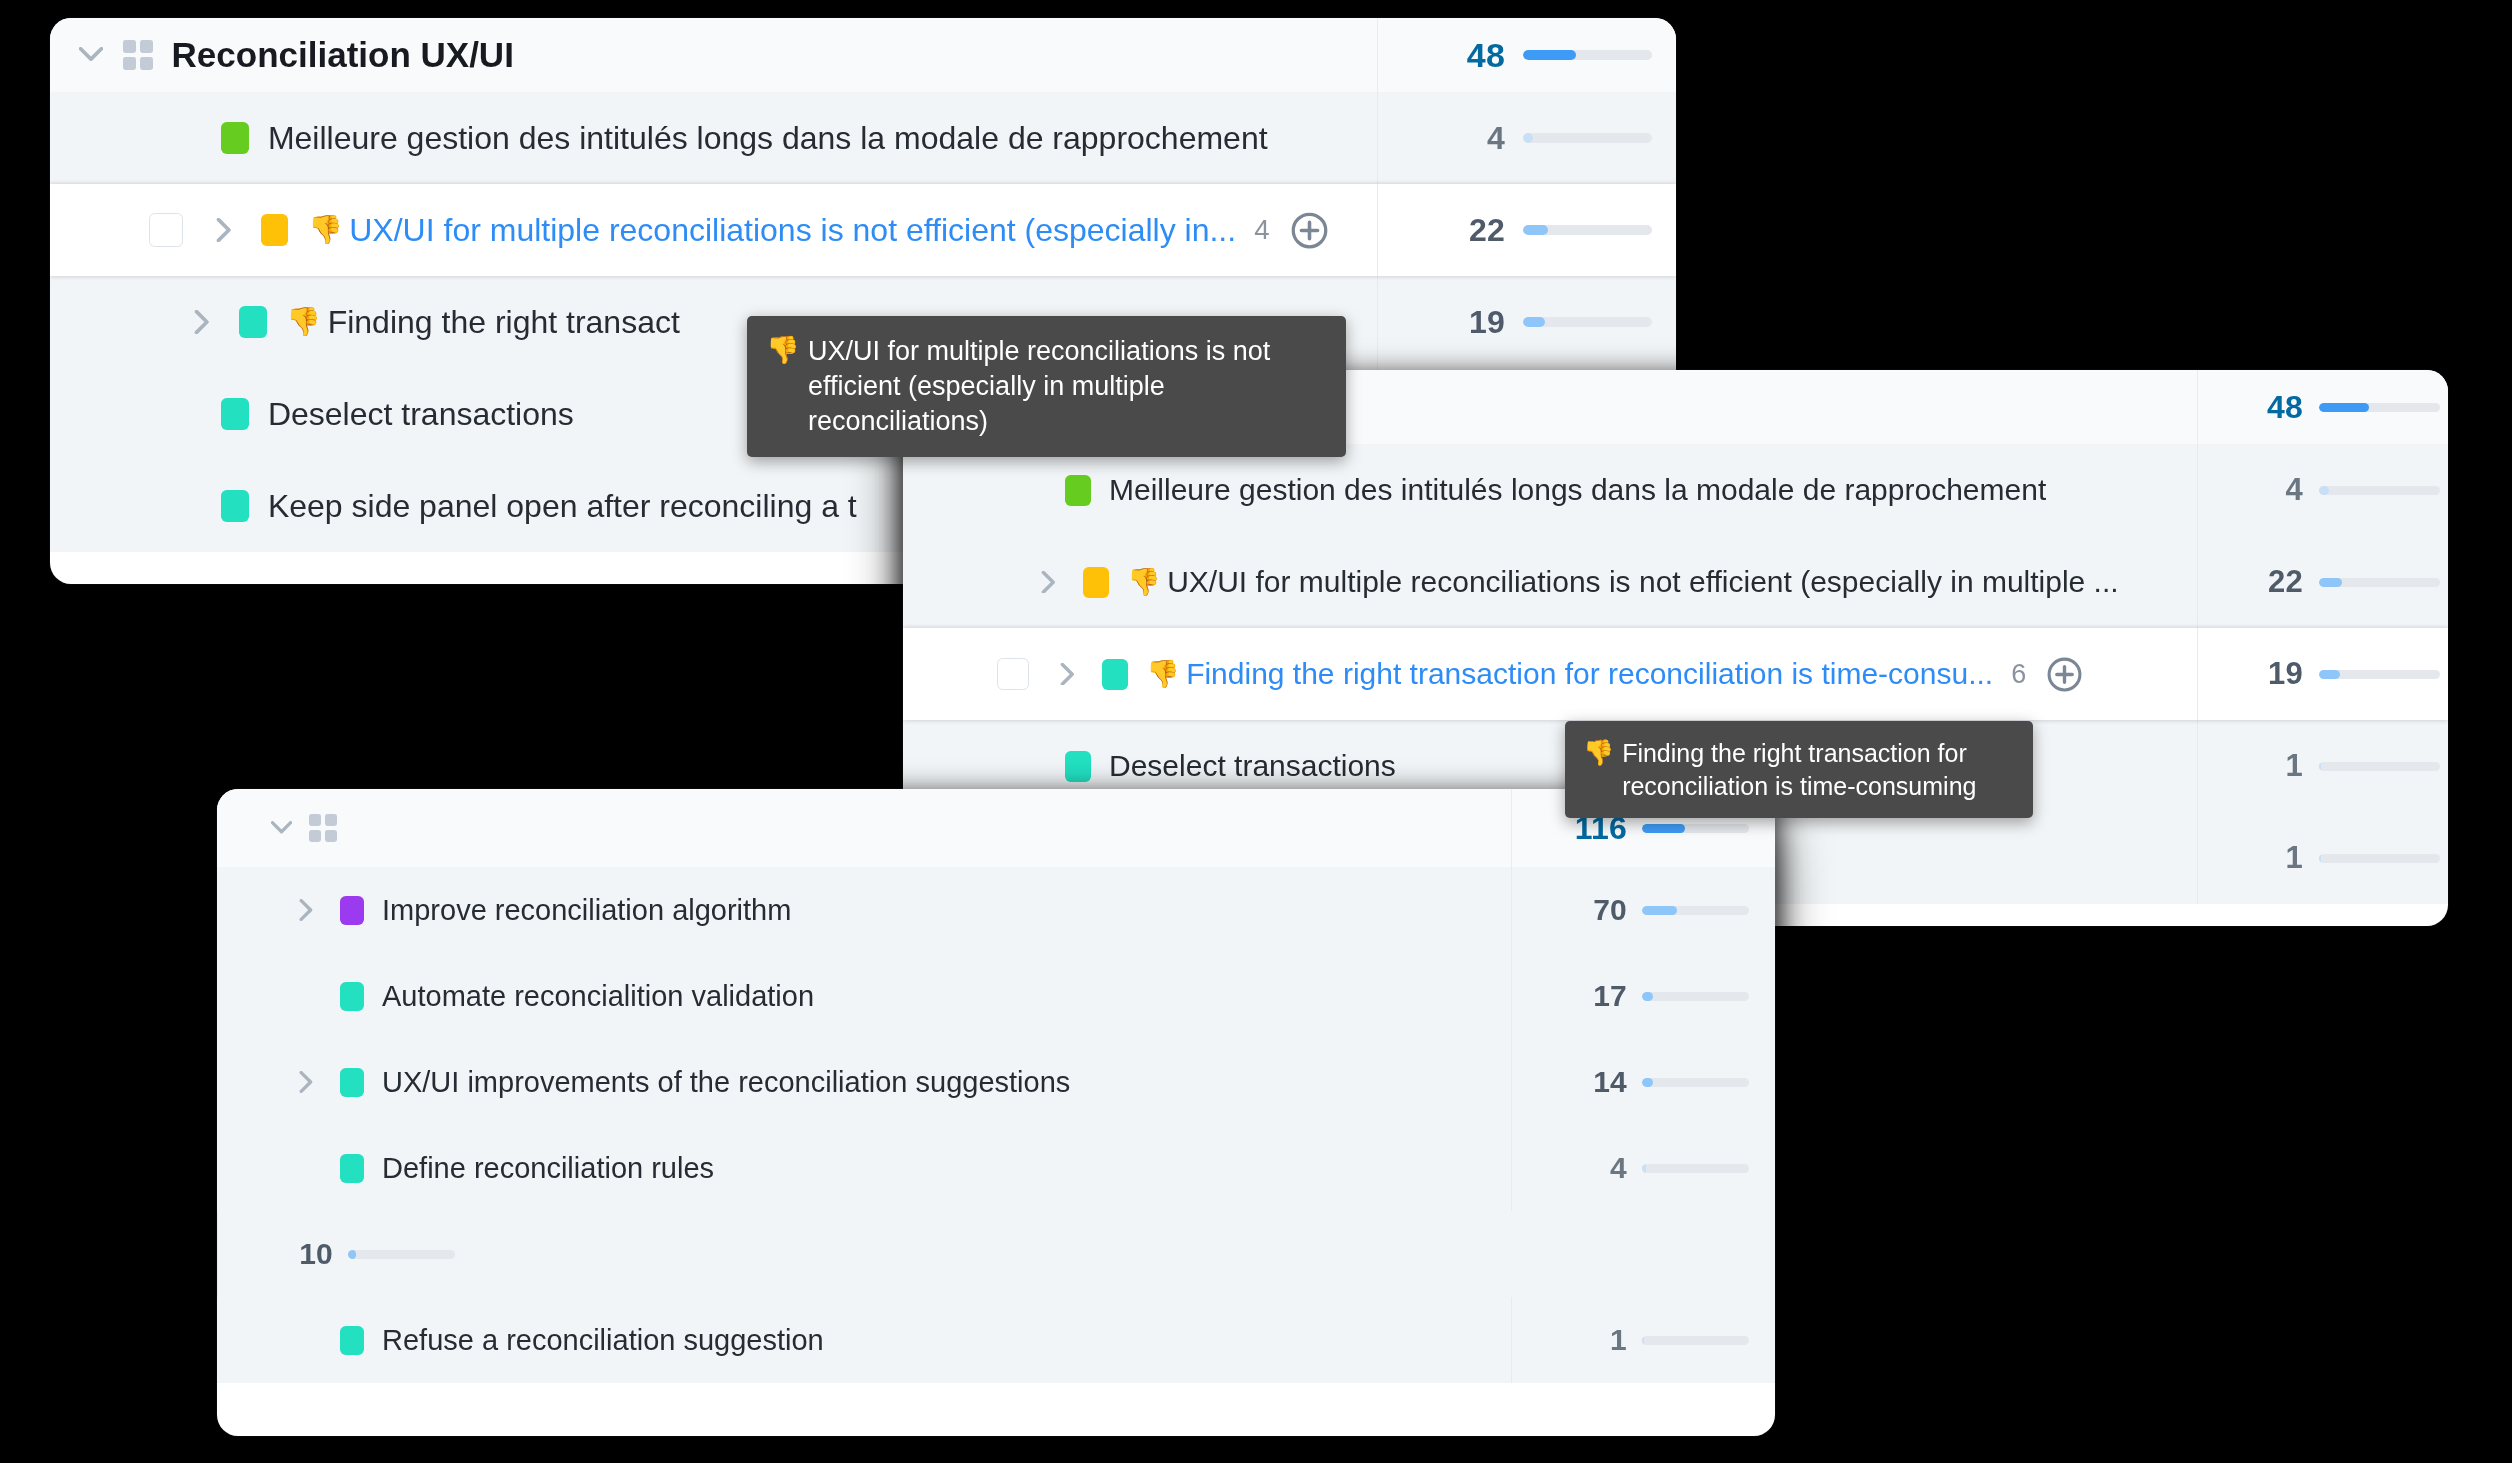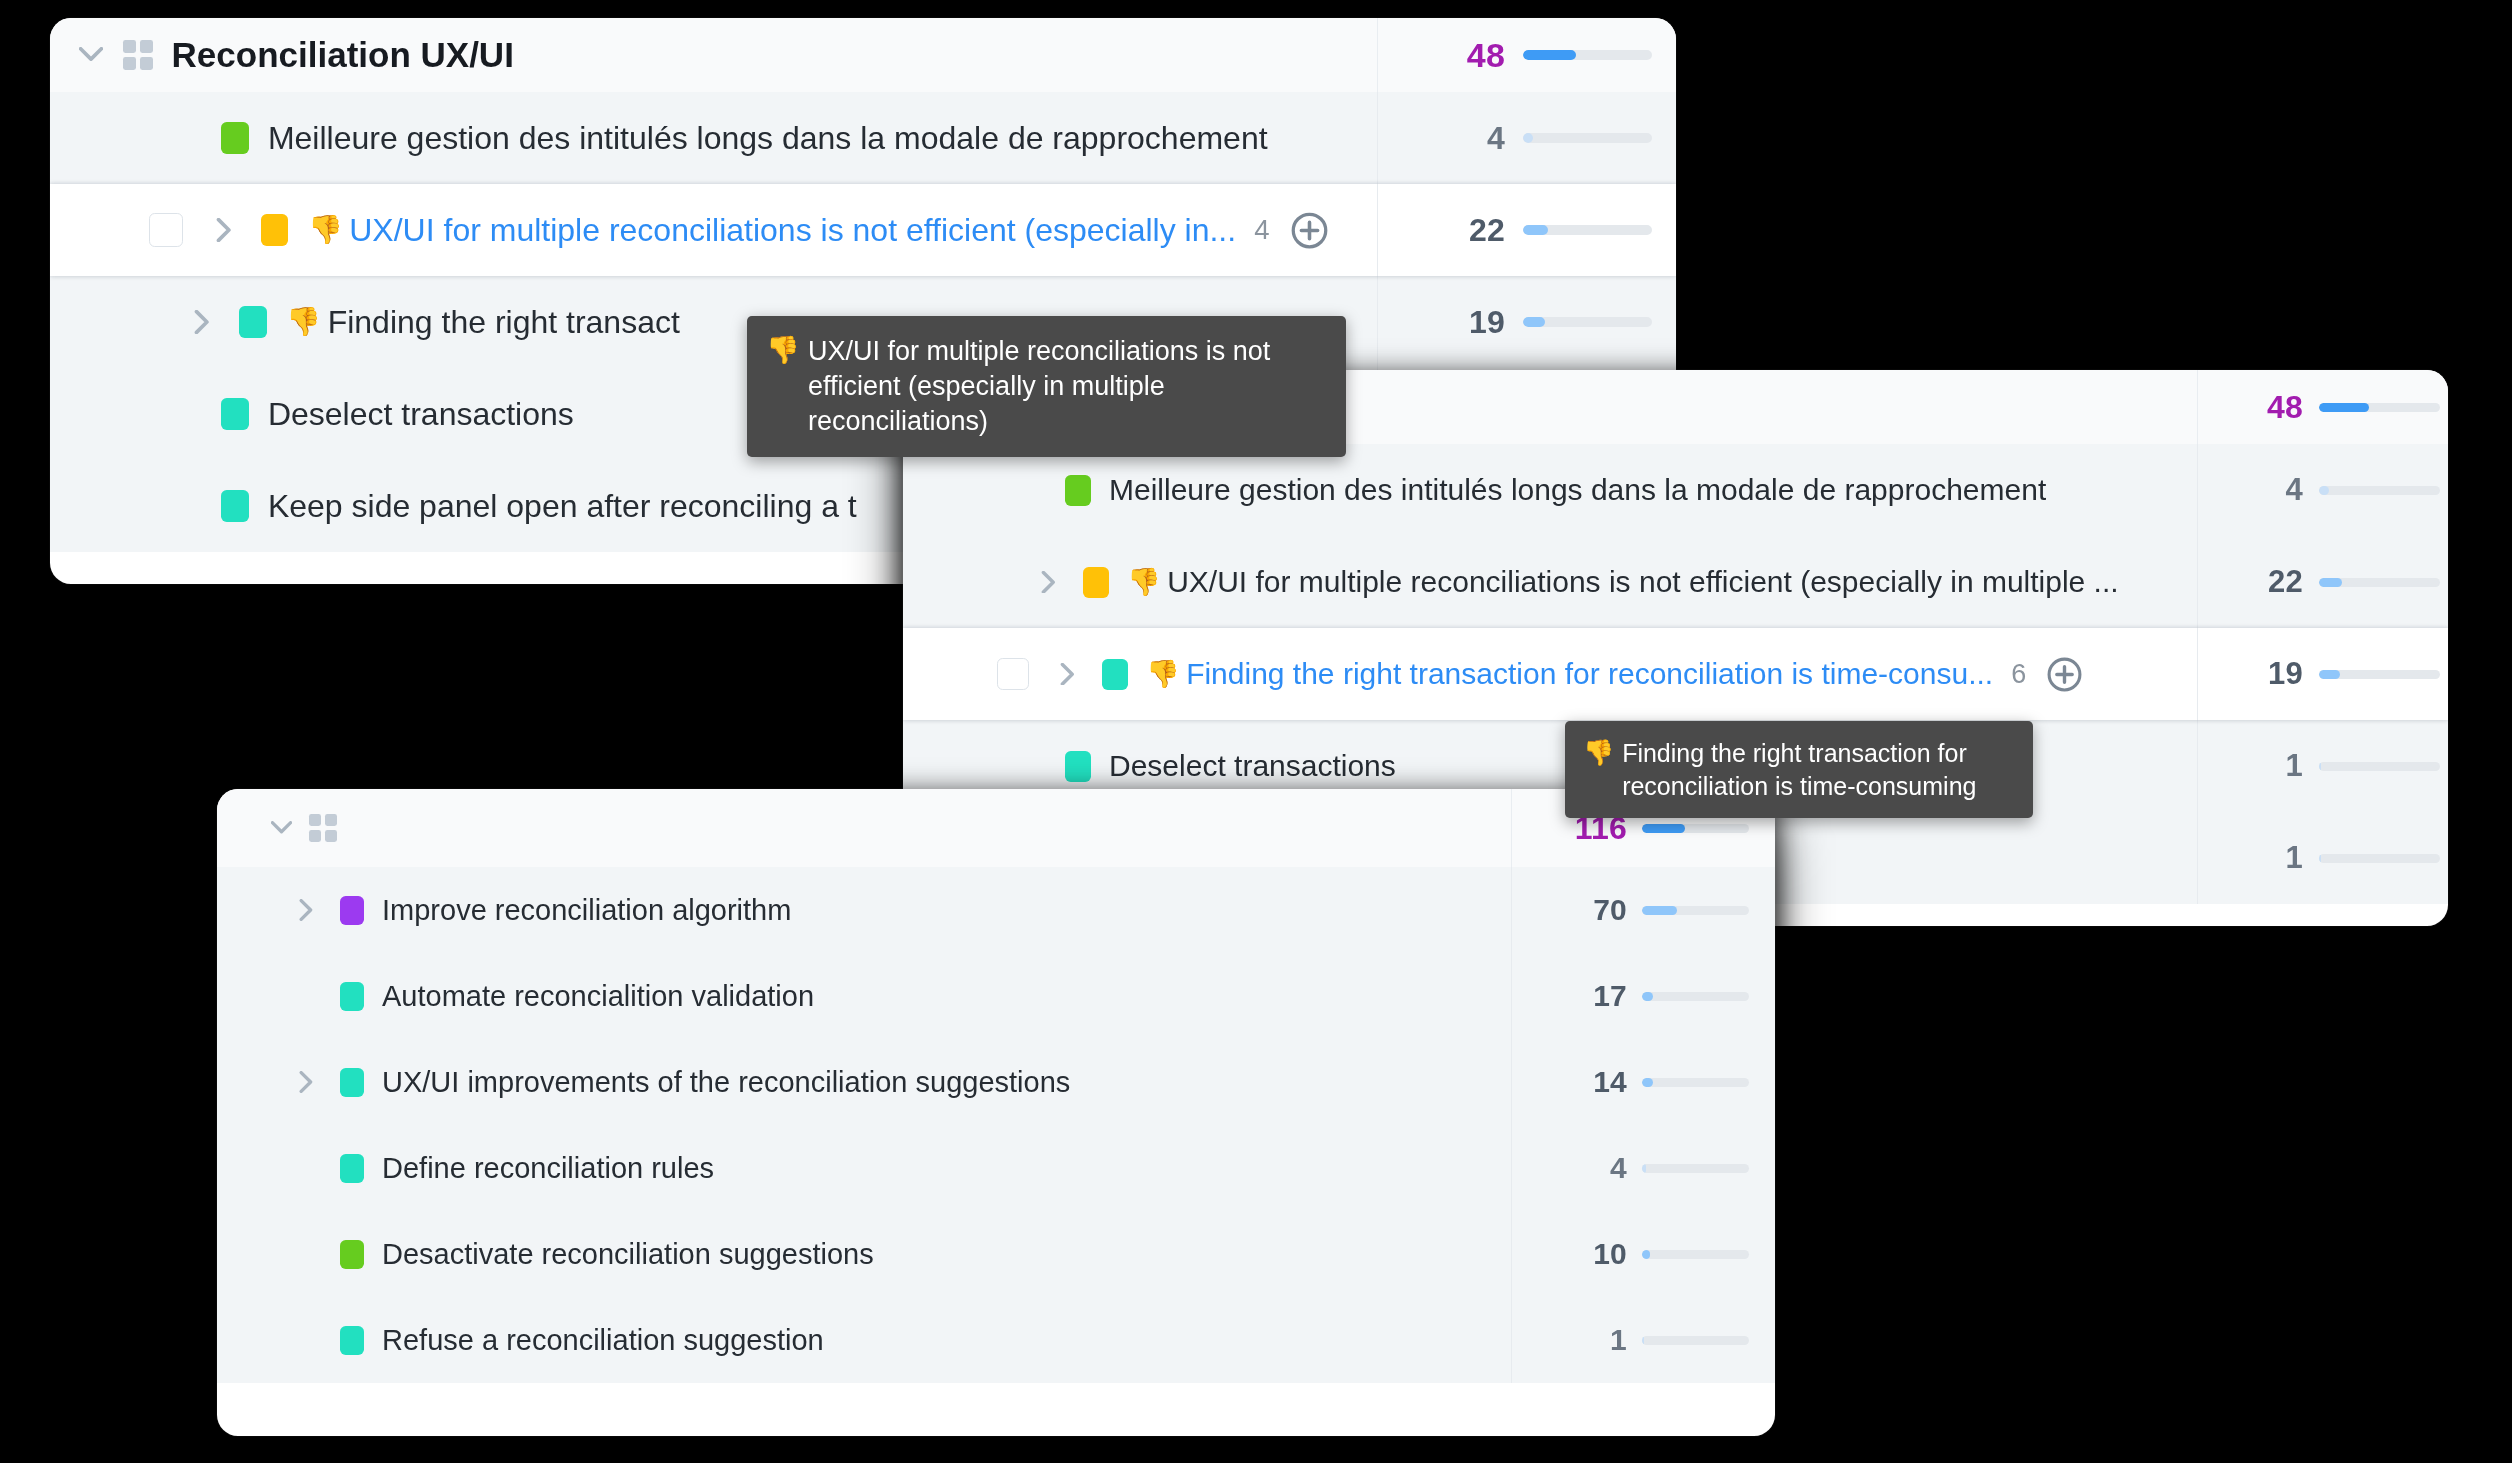--- a/index.html
+++ b/index.html
@@ -56,21 +56,21 @@
   }
   .row.group-header .cell-metric { border-left-color: #e9edf1; }
 
   .metric-num {
     text-align: right;
     color: #4f5b69;
     font-weight: 700;
     letter-spacing: 0.2px;
   }
   .metric-num.light { color: #6b7683; font-weight: 700; }
-  .metric-num.total { color: #a21caf; font-weight: 700; }
+  .metric-num.total { color: #0369a1; font-weight: 700; }
   .metric-num.tiny  { color: #8b949e; font-weight: 700; }
 
   .bar {
     position: relative;
     background: #e4e8ec;
     border-radius: 808px;
     overflow: hidden;
   }
   .bar > i {
     display: block;
@@ -523,24 +523,20 @@
       </div>
       <div class="cell-metric">
         <span class="metric-num light">4</span>
         <span class="bar vpale">
               <i style="width:4%"></i>
             </span>
       </div>
     </div>
 
     <div class="row alt">
-      <div class="cell-label" style="padding-left:123px;">
-        <span class="swatch" style="background:#66cc1f;"></span>
-        <span class="item-text">Desactivate reconciliation suggestions</span>
-      </div>
       <div class="cell-metric">
         <span class="metric-num">10</span>
         <span class="bar pale">
               <i style="width:8%"></i>
             </span>
       </div>
     </div>
 
     <div class="row alt">
       <div class="cell-label" style="padding-left:123px;">

